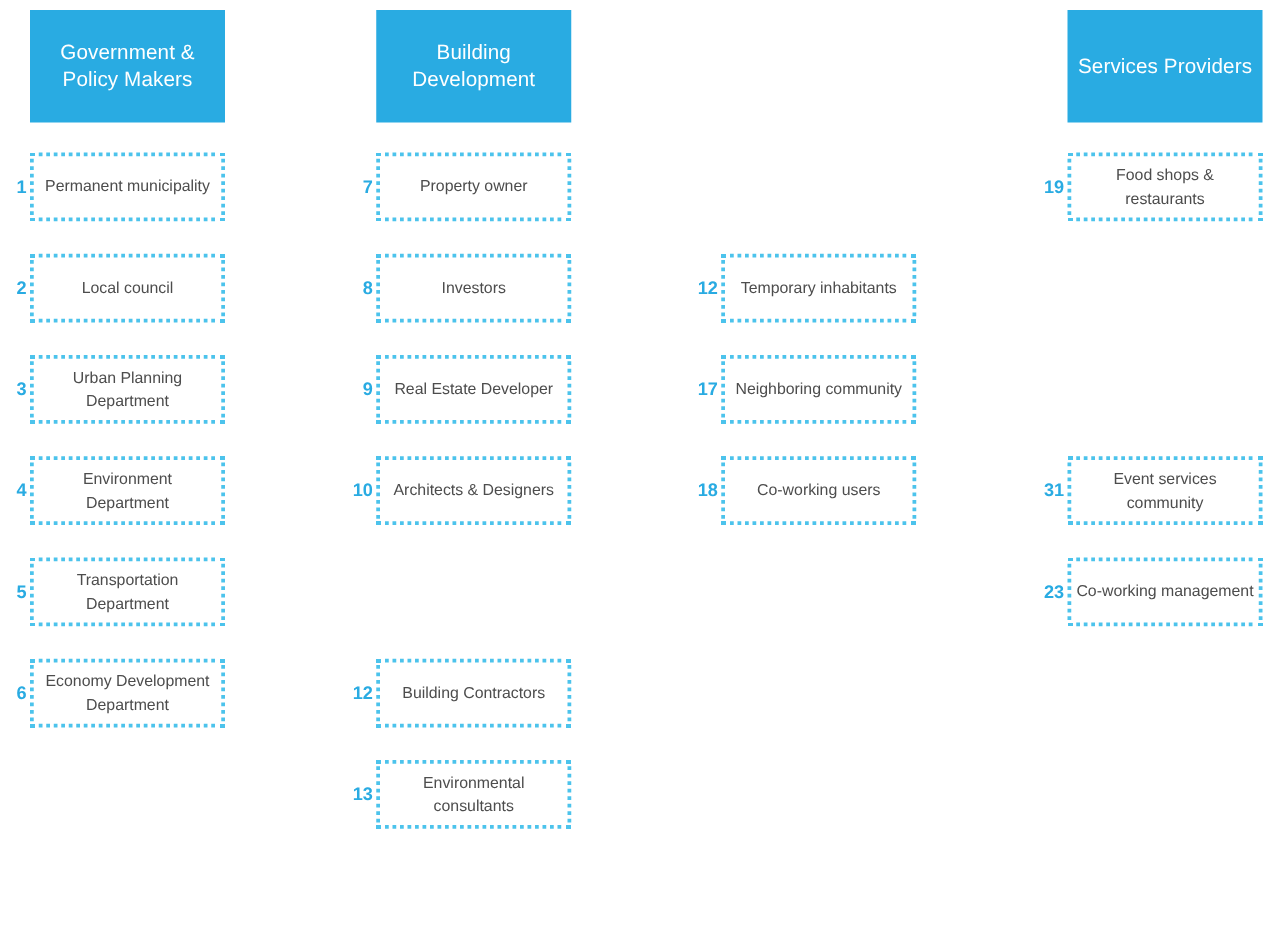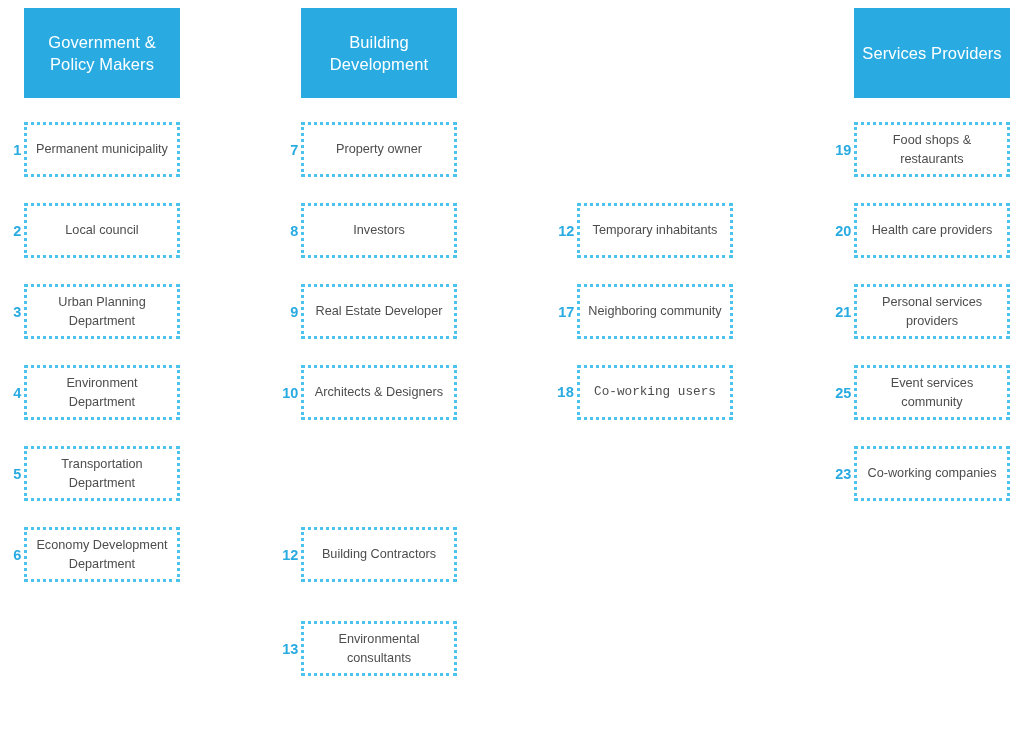--- a/index.html
+++ b/index.html
@@ -181,78 +181,65 @@
         <div class="item-box">
           <span class="item-label">Architects &amp; Designers</span>
         </div>
       </div>
       <div class="item" style="top: 527px;">
         <div class="item-number">12</div>
         <div class="item-box">
           <span class="item-label">Building Contractors</span>
         </div>
       </div>
-      <div class="item" style="top: 621px; text-decoration: underline;">
+      <div class="item" style="top: 608px; text-decoration: underline;">
         <div class="item-number">13</div>
         <div class="item-box">
           <span class="item-label">Environmental
 consultants</span>
         </div>
       </div>
     </div>
     <div class="column col-2">
       <div class="item" style="top: 203px;">
         <div class="item-number">12</div>
         <div class="item-box">
           <span class="item-label">Temporary inhabitants</span>
         </div>
       </div>
       <div class="item" style="top: 284px;">
         <div class="item-number">17</div>
         <div class="item-box">
           <span class="item-label">Neighboring community</span>
         </div>
       </div>
-      <div class="item" style="top: 365px; font-family: Liberation Mono, monospace;">
+      <div class="item" style="top: 365px;">
         <div class="item-number">18</div>
         <div class="item-box">
           <span class="item-label">Co-working users</span>
         </div>
       </div>
     </div>
     <div class="column col-3">
       <div class="col-header">
         <span style="white-space: pre-line;">Services Providers</span>
       </div>
       <div class="item" style="top: 122px;">
         <div class="item-number">19</div>
         <div class="item-box">
           <span class="item-label">Food shops &amp;
 restaurants</span>
         </div>
       </div>
-      <div class="item" style="top: 203px;">
-        <div class="item-number">20</div>
-        <div class="item-box">
-          <span class="item-label">Health care providers</span>
-        </div>
-      </div>
-      <div class="item" style="top: 284px;">
-        <div class="item-number">21</div>
-        <div class="item-box">
-          <span class="item-label">Personal services
-providers</span>
-        </div>
-      </div>
-      <div class="item" style="top: 365px;">
-        <div class="item-number">25</div>
+      <div class="item" style="top: 365px;">
+        <div class="item-number">31</div>
         <div class="item-box">
           <span class="item-label">Event services community</span>
         </div>
       </div>
       <div class="item" style="top: 446px;">
         <div class="item-number">23</div>
         <div class="item-box">
-          <span class="item-label">Co-working companies</span>
+          <span class="item-label">Co-working management</span>
         </div>
       </div>
     </div>
   </div>
 
 </body></html>

